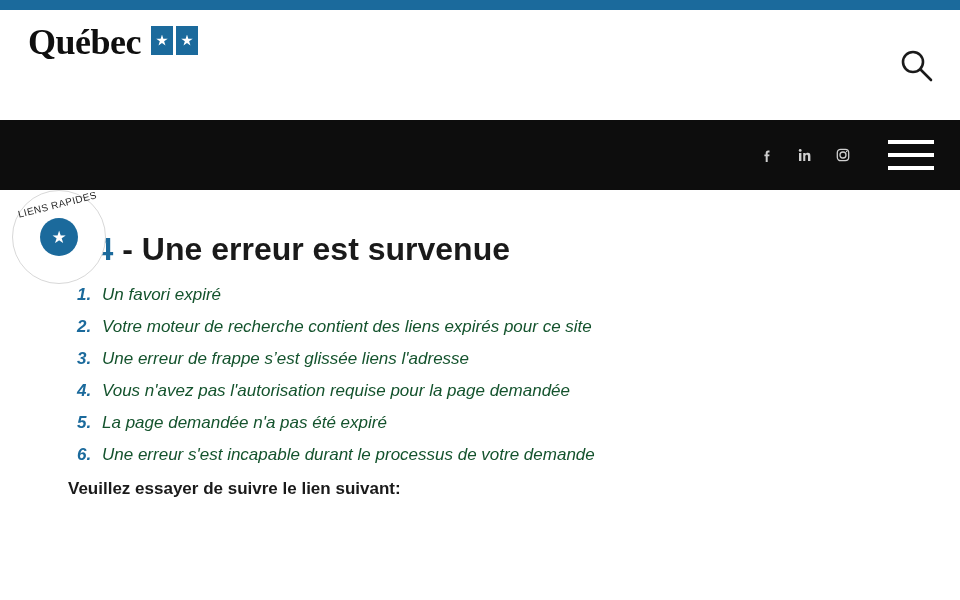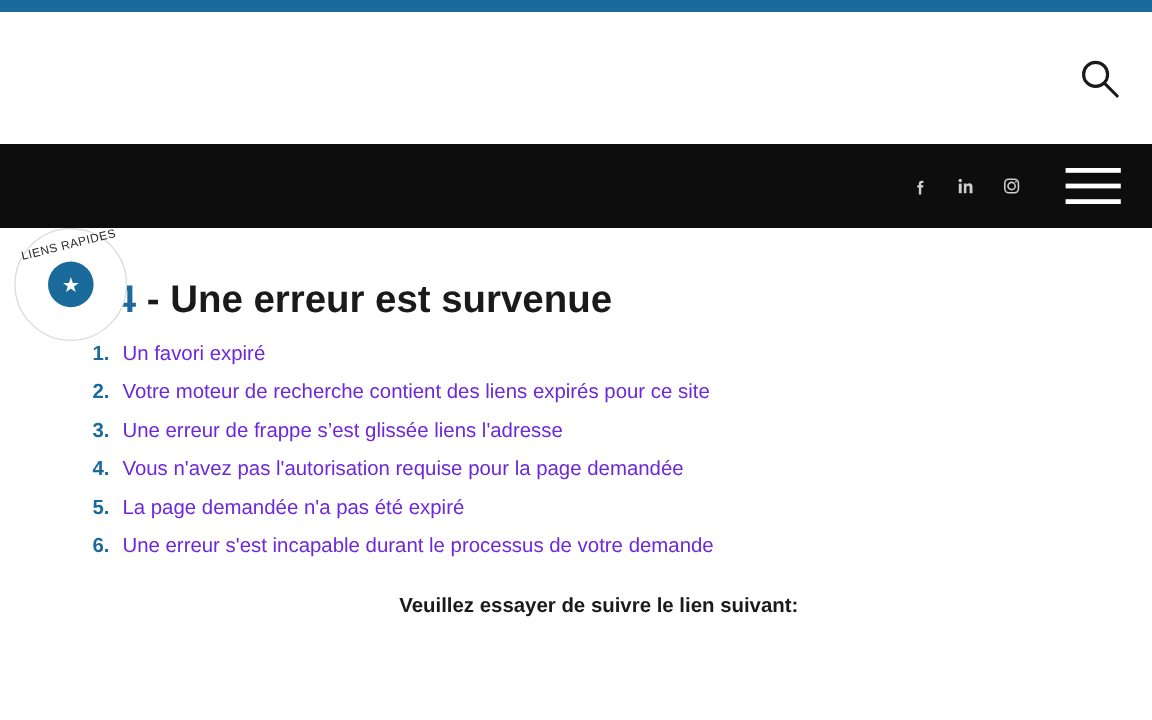--- a/index.html
+++ b/index.html
@@ -182,46 +182,53 @@
     margin: 22px 0 0 36px;
     font-size: 19px;
     font-weight: 700;
     color: #1a1a1a;
   }
 
   ol.reasons {
     margin: 18px 0 0 40px;
     padding-left: 26px;
     font-size: 17px;
-    color: #6d28d9;
+    color: #14532d;
     line-height: 1.05;
+    font-style: italic;
   }
   ol.reasons li {
     margin-bottom: 14px;
     padding-left: 6px;
   }
   ol.reasons li::marker {
     color: #1b6a9c;
     font-weight: 700;
   }
 
   h3.follow {
-    margin: 32px 0 0 38px;
+    margin: 16px 0 0 38px;
     font-size: 17px;
     font-weight: 700;
     color: #1a1a1a;
-    text-align: center;
   }
 </style>
 </head>
 <body>
 
 <div class="topbar"></div>
 
 <header class="header">
+  <div class="logo-row">
+    <div class="logo-word">Québec</div>
+    <div class="fleurs">
+      <div class="flag-block"></div>
+      <div class="flag-block"></div>
+    </div>
+  </div>
 
   <button class="search-btn" aria-label="Rechercher">
     <svg width="36" height="36" viewBox="0 0 36 36" fill="none" stroke="#1a1a1a" stroke-width="2.6">
       <circle cx="15" cy="15" r="10"></circle>
       <line x1="22.5" y1="22.5" x2="33" y2="33" stroke-linecap="round"></line>
     </svg>
   </button>
 </header>
 
 <nav class="navbar">

